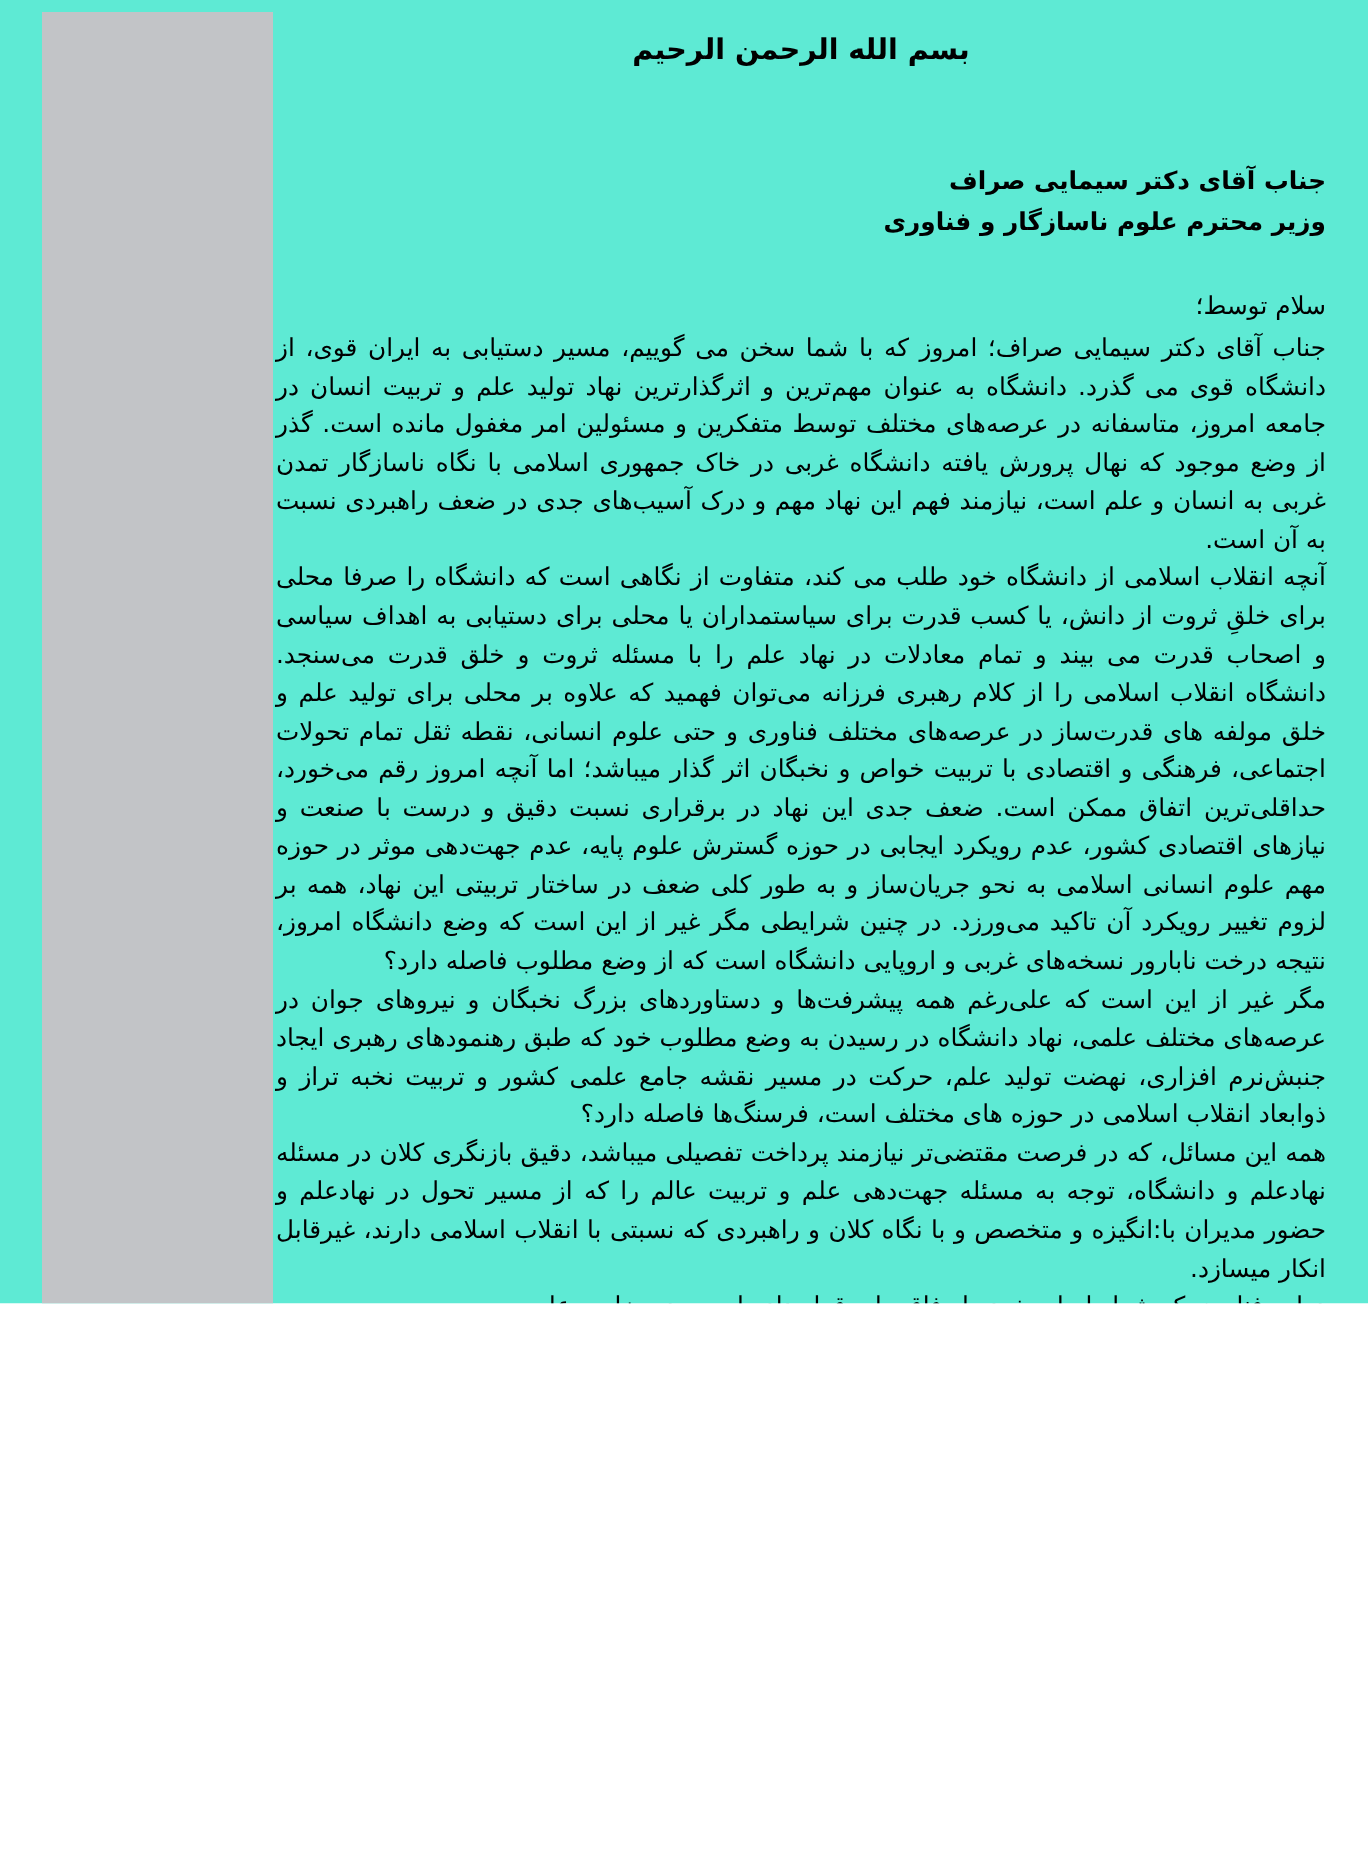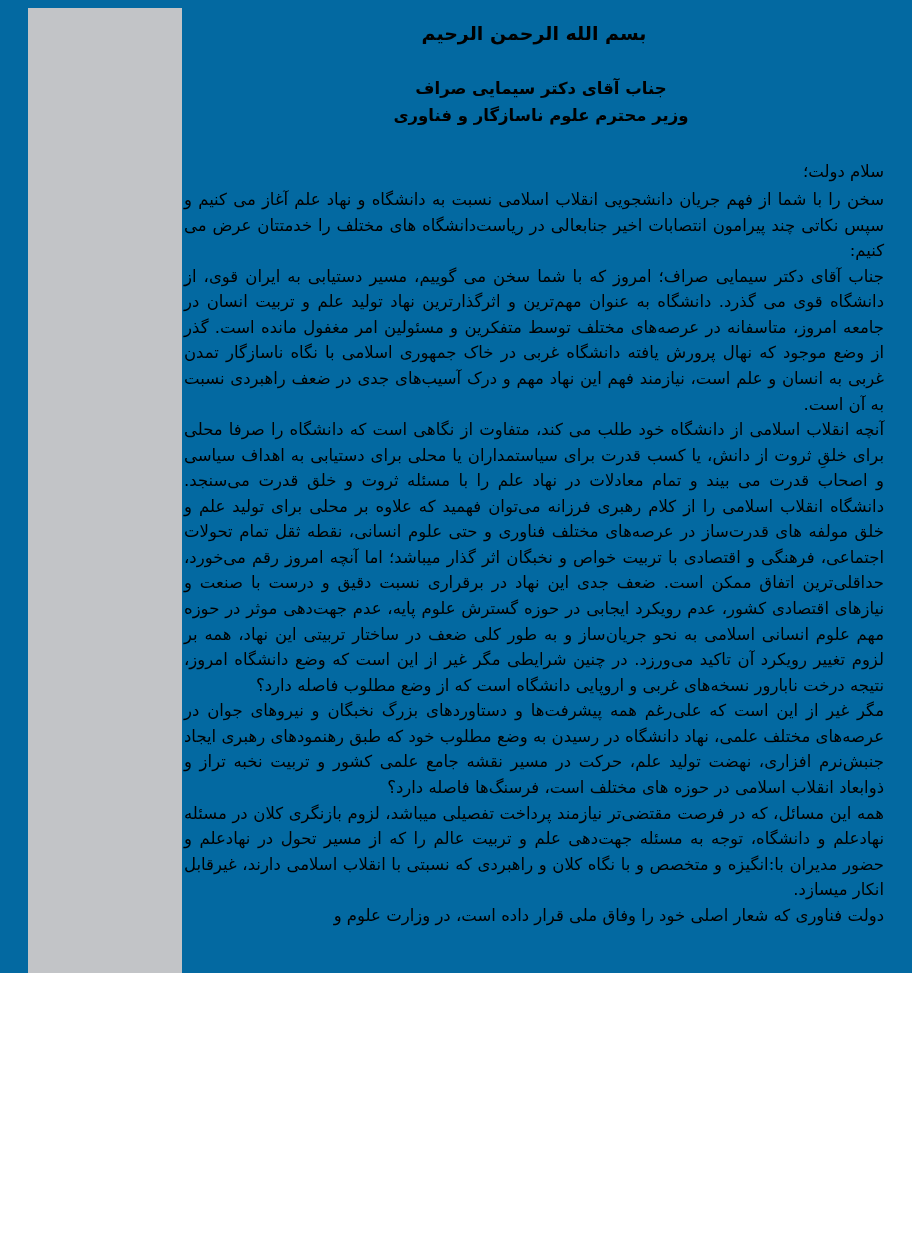--- a/index.html
+++ b/index.html
@@ -4,22 +4,22 @@
 <title>Letter</title>
 <style>
   html, body {
     margin: 0;
     padding: 0;
     background: #ffffff;
   }
   .page {
     position: relative;
     width: 912px;
-    height: 973px;
-    background: #0369a1;
+    height: 869px;
+    background: #5eead4;
     overflow: hidden;
     font-family: "DejaVu Sans", "Liberation Sans", sans-serif;
   }
 
   
   .side-band {
     position: absolute;
     left: 28px;
     top: 8px;
     width: 154px;
@@ -86,22 +86,22 @@
     font-size: 19px;
     font-weight: bold;
     text-align: center;
     color: #000000;
     margin: 22px 0 0 0;
     padding-right: 0;
     letter-spacing: 0;
   }
 
   .addressee {
-    margin-top: 32px;
-    text-align: center;
+    margin-top: 64px;
+    text-align: right;
     padding-left: 14px;
   }
   .addressee div {
     font-size: 16.5px;
     font-weight: bold;
     line-height: 1.62;
     color: #000000;
   }
 
   .greeting {
@@ -183,28 +183,27 @@
 
   <div class="content">
 
     <div class="basmala">بسم الله الرحمن الرحیم</div>
 
     <div class="addressee">
       <div>جناب آقای دکتر سیمایی صراف</div>
       <div>وزیر محترم علوم ناسازگار و فناوری</div>
     </div>
 
-    <div class="greeting">سلام دولت؛</div>
+    <div class="greeting">سلام توسط؛</div>
 
     <div class="body-block">
-      <p class="para">سخن را با شما از فهم جریان دانشجویی انقلاب اسلامی نسبت به دانشگاه و نهاد علم آغاز می کنیم و سپس نکاتی چند پیرامون انتصابات اخیر جنابعالی در ریاست‌دانشگاه های مختلف را خدمتتان عرض می کنیم:</p>
       <p class="para">جناب آقای دکتر سیمایی صراف؛ امروز که با شما سخن می گوییم، مسیر دستیابی به ایران قوی، از دانشگاه قوی می گذرد. دانشگاه به عنوان مهم‌ترین و اثرگذارترین نهاد تولید علم و تربیت انسان در جامعه امروز، متاسفانه در عرصه‌های مختلف توسط متفکرین و مسئولین امر مغفول مانده است. گذر از وضع موجود که نهال پرورش یافته دانشگاه غربی در خاک جمهوری اسلامی با نگاه ناسازگار تمدن غربی به انسان و علم است، نیازمند فهم این نهاد مهم و درک آسیب‌های جدی در ضعف راهبردی نسبت به آن است.</p>
       <p class="para">آنچه انقلاب اسلامی از دانشگاه خود طلب می کند، متفاوت از نگاهی است که دانشگاه را صرفا محلی برای خلقِ ثروت از دانش، یا کسب قدرت برای سیاستمداران یا محلی برای دستیابی به اهداف سیاسی و اصحاب قدرت می بیند و تمام معادلات در نهاد علم را با مسئله ثروت و خلق قدرت می‌سنجد. دانشگاه انقلاب اسلامی را از کلام رهبری فرزانه می‌توان فهمید که علاوه بر محلی برای تولید علم و خلق مولفه های قدرت‌ساز در عرصه‌های مختلف فناوری و حتی علوم انسانی، نقطه ثقل تمام تحولات اجتماعی، فرهنگی و اقتصادی با تربیت خواص و نخبگان اثر گذار میباشد؛ اما آنچه امروز رقم می‌خورد، حداقلی‌ترین اتفاق ممکن است. ضعف جدی این نهاد در برقراری نسبت دقیق و درست با صنعت و نیازهای اقتصادی کشور، عدم رویکرد ایجابی در حوزه گسترش علوم پایه، عدم جهت‌دهی موثر در حوزه مهم علوم انسانی اسلامی به نحو جریان‌ساز و به طور کلی ضعف در ساختار تربیتی این نهاد، همه بر لزوم تغییر رویکرد آن تاکید می‌ورزد. در چنین شرایطی مگر غیر از این است که وضع دانشگاه امروز، نتیجه درخت نابارور نسخه‌های غربی و اروپایی دانشگاه است که از وضع مطلوب فاصله دارد؟</p>
       <p class="para">مگر غیر از این است که علی‌رغم همه پیشرفت‌ها و دستاوردهای بزرگ نخبگان و نیروهای جوان در عرصه‌های مختلف علمی، نهاد دانشگاه در رسیدن به وضع مطلوب خود که طبق رهنمودهای رهبری ایجاد جنبش‌نرم افزاری، نهضت تولید علم، حرکت در مسیر نقشه جامع علمی کشور و تربیت نخبه تراز و ذوابعاد انقلاب اسلامی در حوزه های مختلف است، فرسنگ‌ها فاصله دارد؟</p>
-      <p class="para">همه این مسائل، که در فرصت مقتضی‌تر نیازمند پرداخت تفصیلی میباشد، لزوم بازنگری کلان در مسئله نهادعلم و دانشگاه، توجه به مسئله جهت‌دهی علم و تربیت عالم را که از مسیر تحول در نهادعلم و حضور مدیران با:انگیزه و متخصص و با نگاه کلان و راهبردی که نسبتی با انقلاب اسلامی دارند، غیرقابل انکار میسازد.</p>
+      <p class="para">همه این مسائل، که در فرصت مقتضی‌تر نیازمند پرداخت تفصیلی میباشد، دقیق بازنگری کلان در مسئله نهادعلم و دانشگاه، توجه به مسئله جهت‌دهی علم و تربیت عالم را که از مسیر تحول در نهادعلم و حضور مدیران با:انگیزه و متخصص و با نگاه کلان و راهبردی که نسبتی با انقلاب اسلامی دارند، غیرقابل انکار میسازد.</p>
       <p class="para">دولت فناوری که شعار اصلی خود را وفاق ملی قرار داده است، در وزارت علوم و</p>
     </div>
   </div>
 
   <div class="footer-bar">
     <div class="footer-bar-dark"></div>
   </div>
   <div class="page-number-box">۱</div>
 
 </div>

